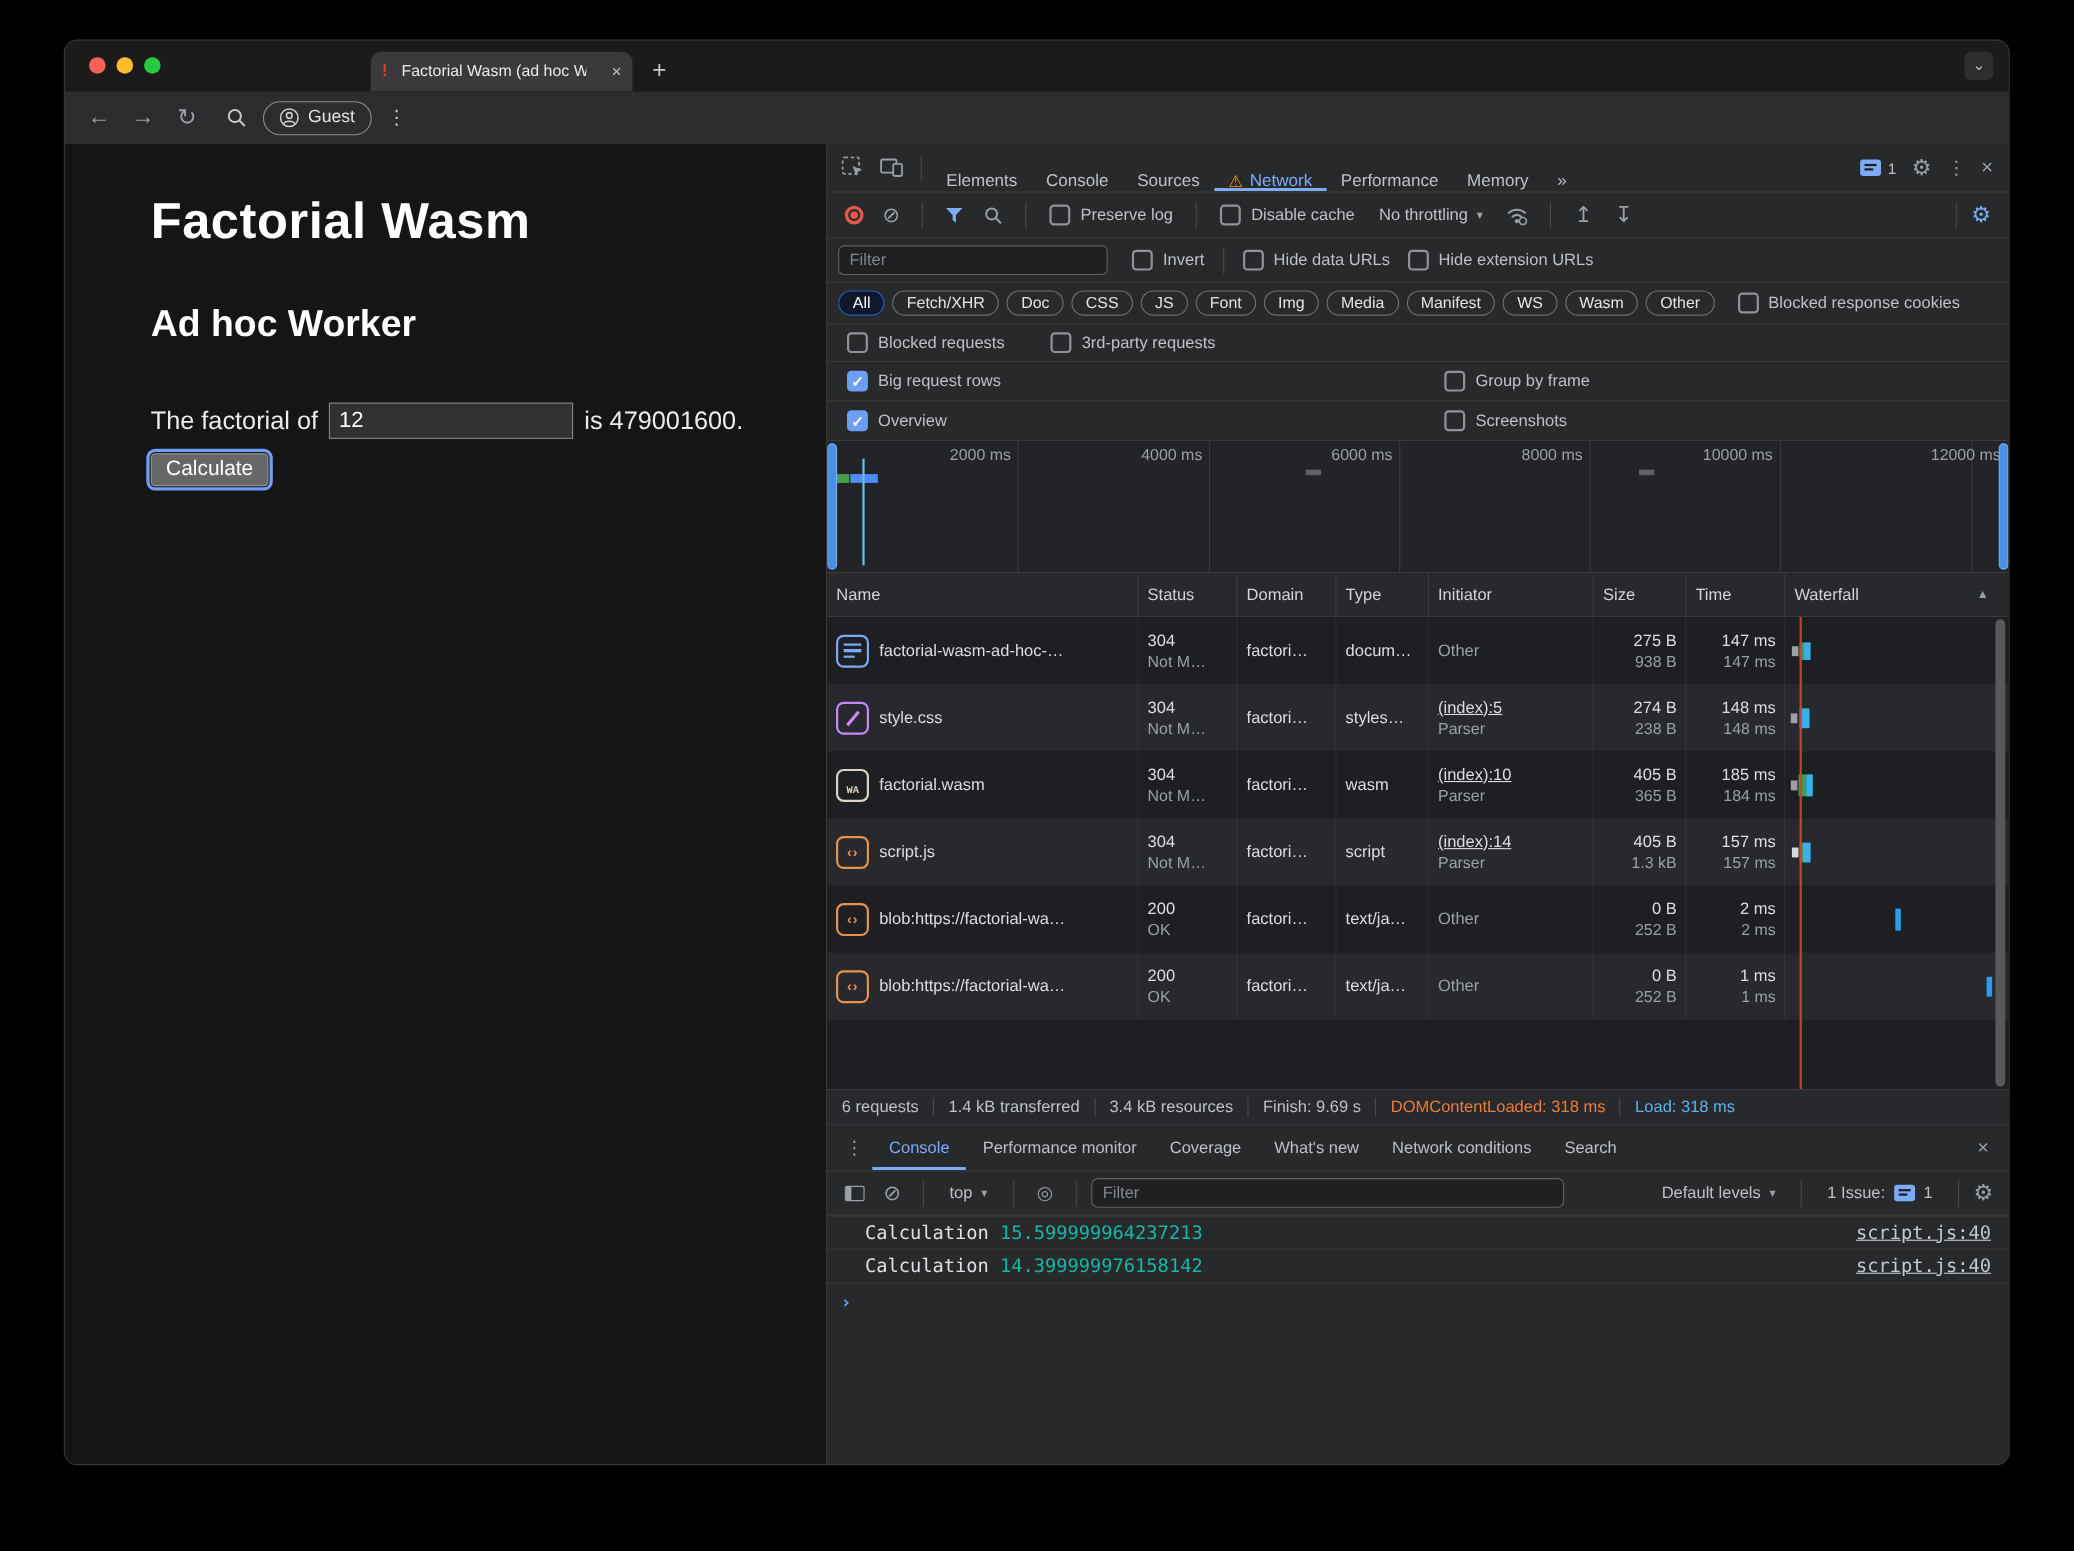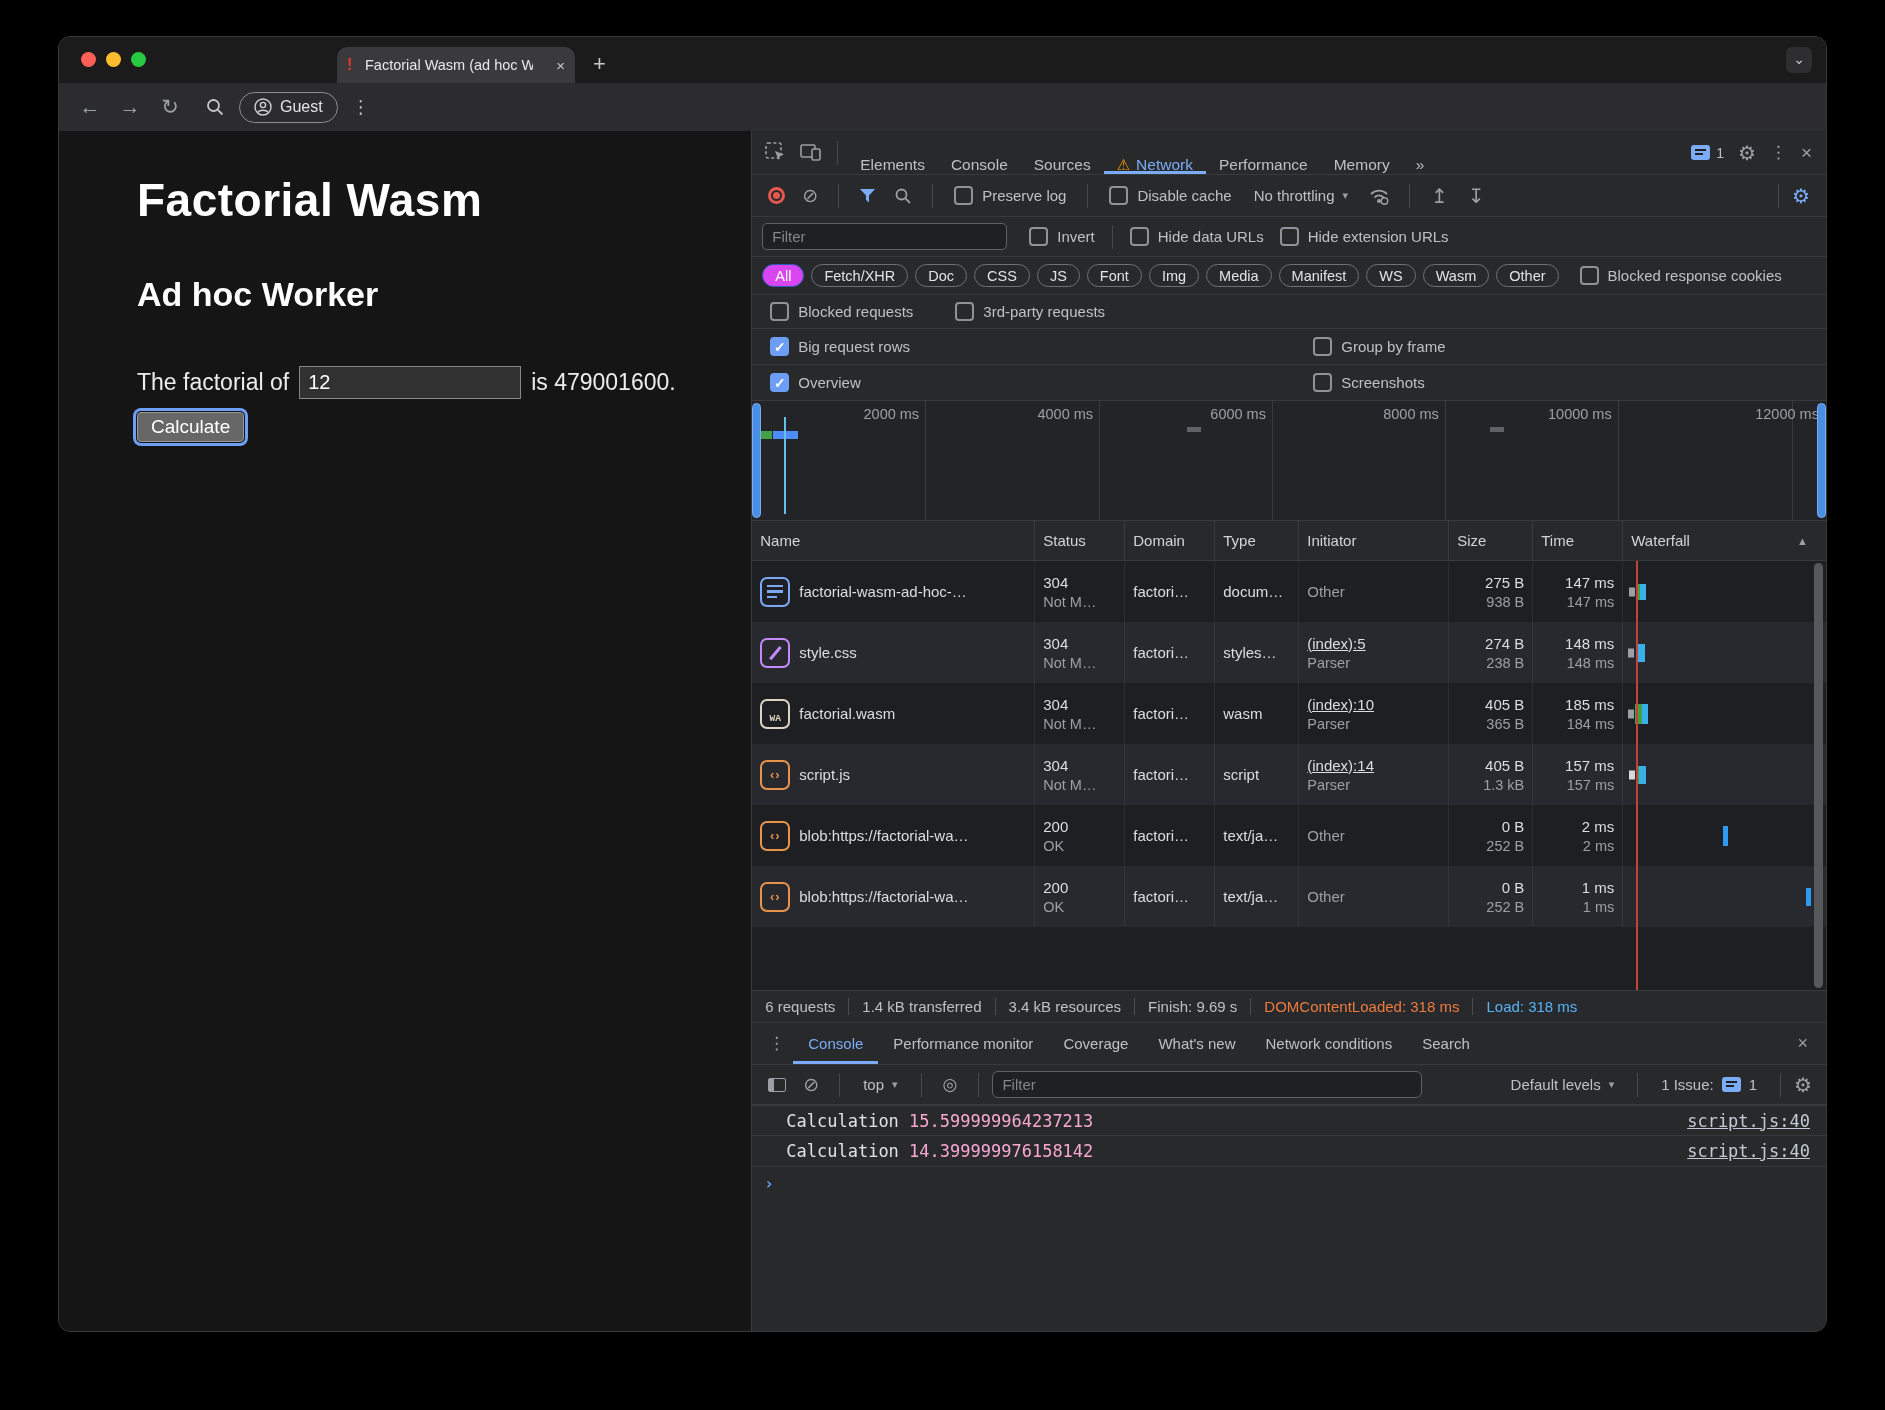--- a/index.html
+++ b/index.html
@@ -78,21 +78,21 @@
   .gear { font-size:20px; }
   .gear.blue { color:#7cacf8; }
 
   .filter-row { height:40px; padding:0 10px; }
   .flt-input { width:245px; height:27px; border:1px solid #606164; border-radius:5px; background:#1f2022;
     color:#dadce0; font-size:15px; padding:0 9px; margin-right:14px; font-family:"Liberation Sans",sans-serif; }
   .flt-input::placeholder { color:#80868b; }
 
   .chips-row { height:38px; padding:0 10px; gap:7px; }
   .chip { border:1px solid #6e7073; border-radius:14px; padding:2.5px 12px; font-size:14.5px; color:#e2e3e5; white-space:nowrap; }
-  .chip.active { background:#d946ef; border-color:#2a5bbd; color:#fff; }
+  .chip.active { background:#0f172a; border-color:#2a5bbd; color:#fff; }
 
   .blocked-row { height:34px; padding:0 10px; gap:26px; }
   .opt-row { height:36px; padding:0 10px; position:relative; }
   .opt-col2 { position:absolute; left:553px; }
 
   
   .overview { height:120px; position:relative; background:#232427; border-bottom:1px solid #3a3a3c; overflow:hidden; }
   .gl { position:absolute; top:0; bottom:0; width:1px; background:#3a3b3e; }
   .glab { position:absolute; top:5px; transform:translateX(-100%); padding-right:6px; color:#9aa0a6; font-size:14.5px; white-space:nowrap; }
   .handle { position:absolute; top:2px; bottom:2px; width:9px; border-radius:5px; background:#4a90e2; border:1px solid #7cacf8; }
@@ -155,21 +155,21 @@
   .panelico i { position:absolute; left:0; top:0; bottom:0; width:5px; background:#9aa0a6; }
   .eye { font-size:17px; margin:0 8px; }
   .con-filter { flex:0 0 auto; width:430px; height:27px; border:1px solid #606164; border-radius:6px;
     background:#1f2022; color:#dadce0; font-size:15px; padding:0 9px; font-family:"Liberation Sans",sans-serif; }
   .con-filter::placeholder { color:#80868b; }
   .issue-grp { display:flex; align-items:center; gap:8px; margin:0 10px; white-space:nowrap; }
 
   .con-msg { height:31px; display:flex; align-items:center; border-bottom:1px solid #39393b;
     font-family:"DejaVu Sans Mono",monospace; font-size:17px; padding-left:34px; }
   .con-msg .lbl { color:#dfe1e4; white-space:pre; }
-  .con-msg .val { color:#f9a8d4; }
+  .con-msg .val { color:#14b8a6; }
   .con-msg .src { margin-left:auto; padding-right:16px; color:#c3c9d4; text-decoration:underline; }
   .prompt { height:33px; display:flex; align-items:center; padding-left:12px;
     font-family:"DejaVu Sans Mono",monospace; font-size:16px; color:#6ea3f9; font-weight:bold; }
   .con-rest { flex:1; }
 
   svg { display:block; }
 </style>
 </head>
 <body>
 

